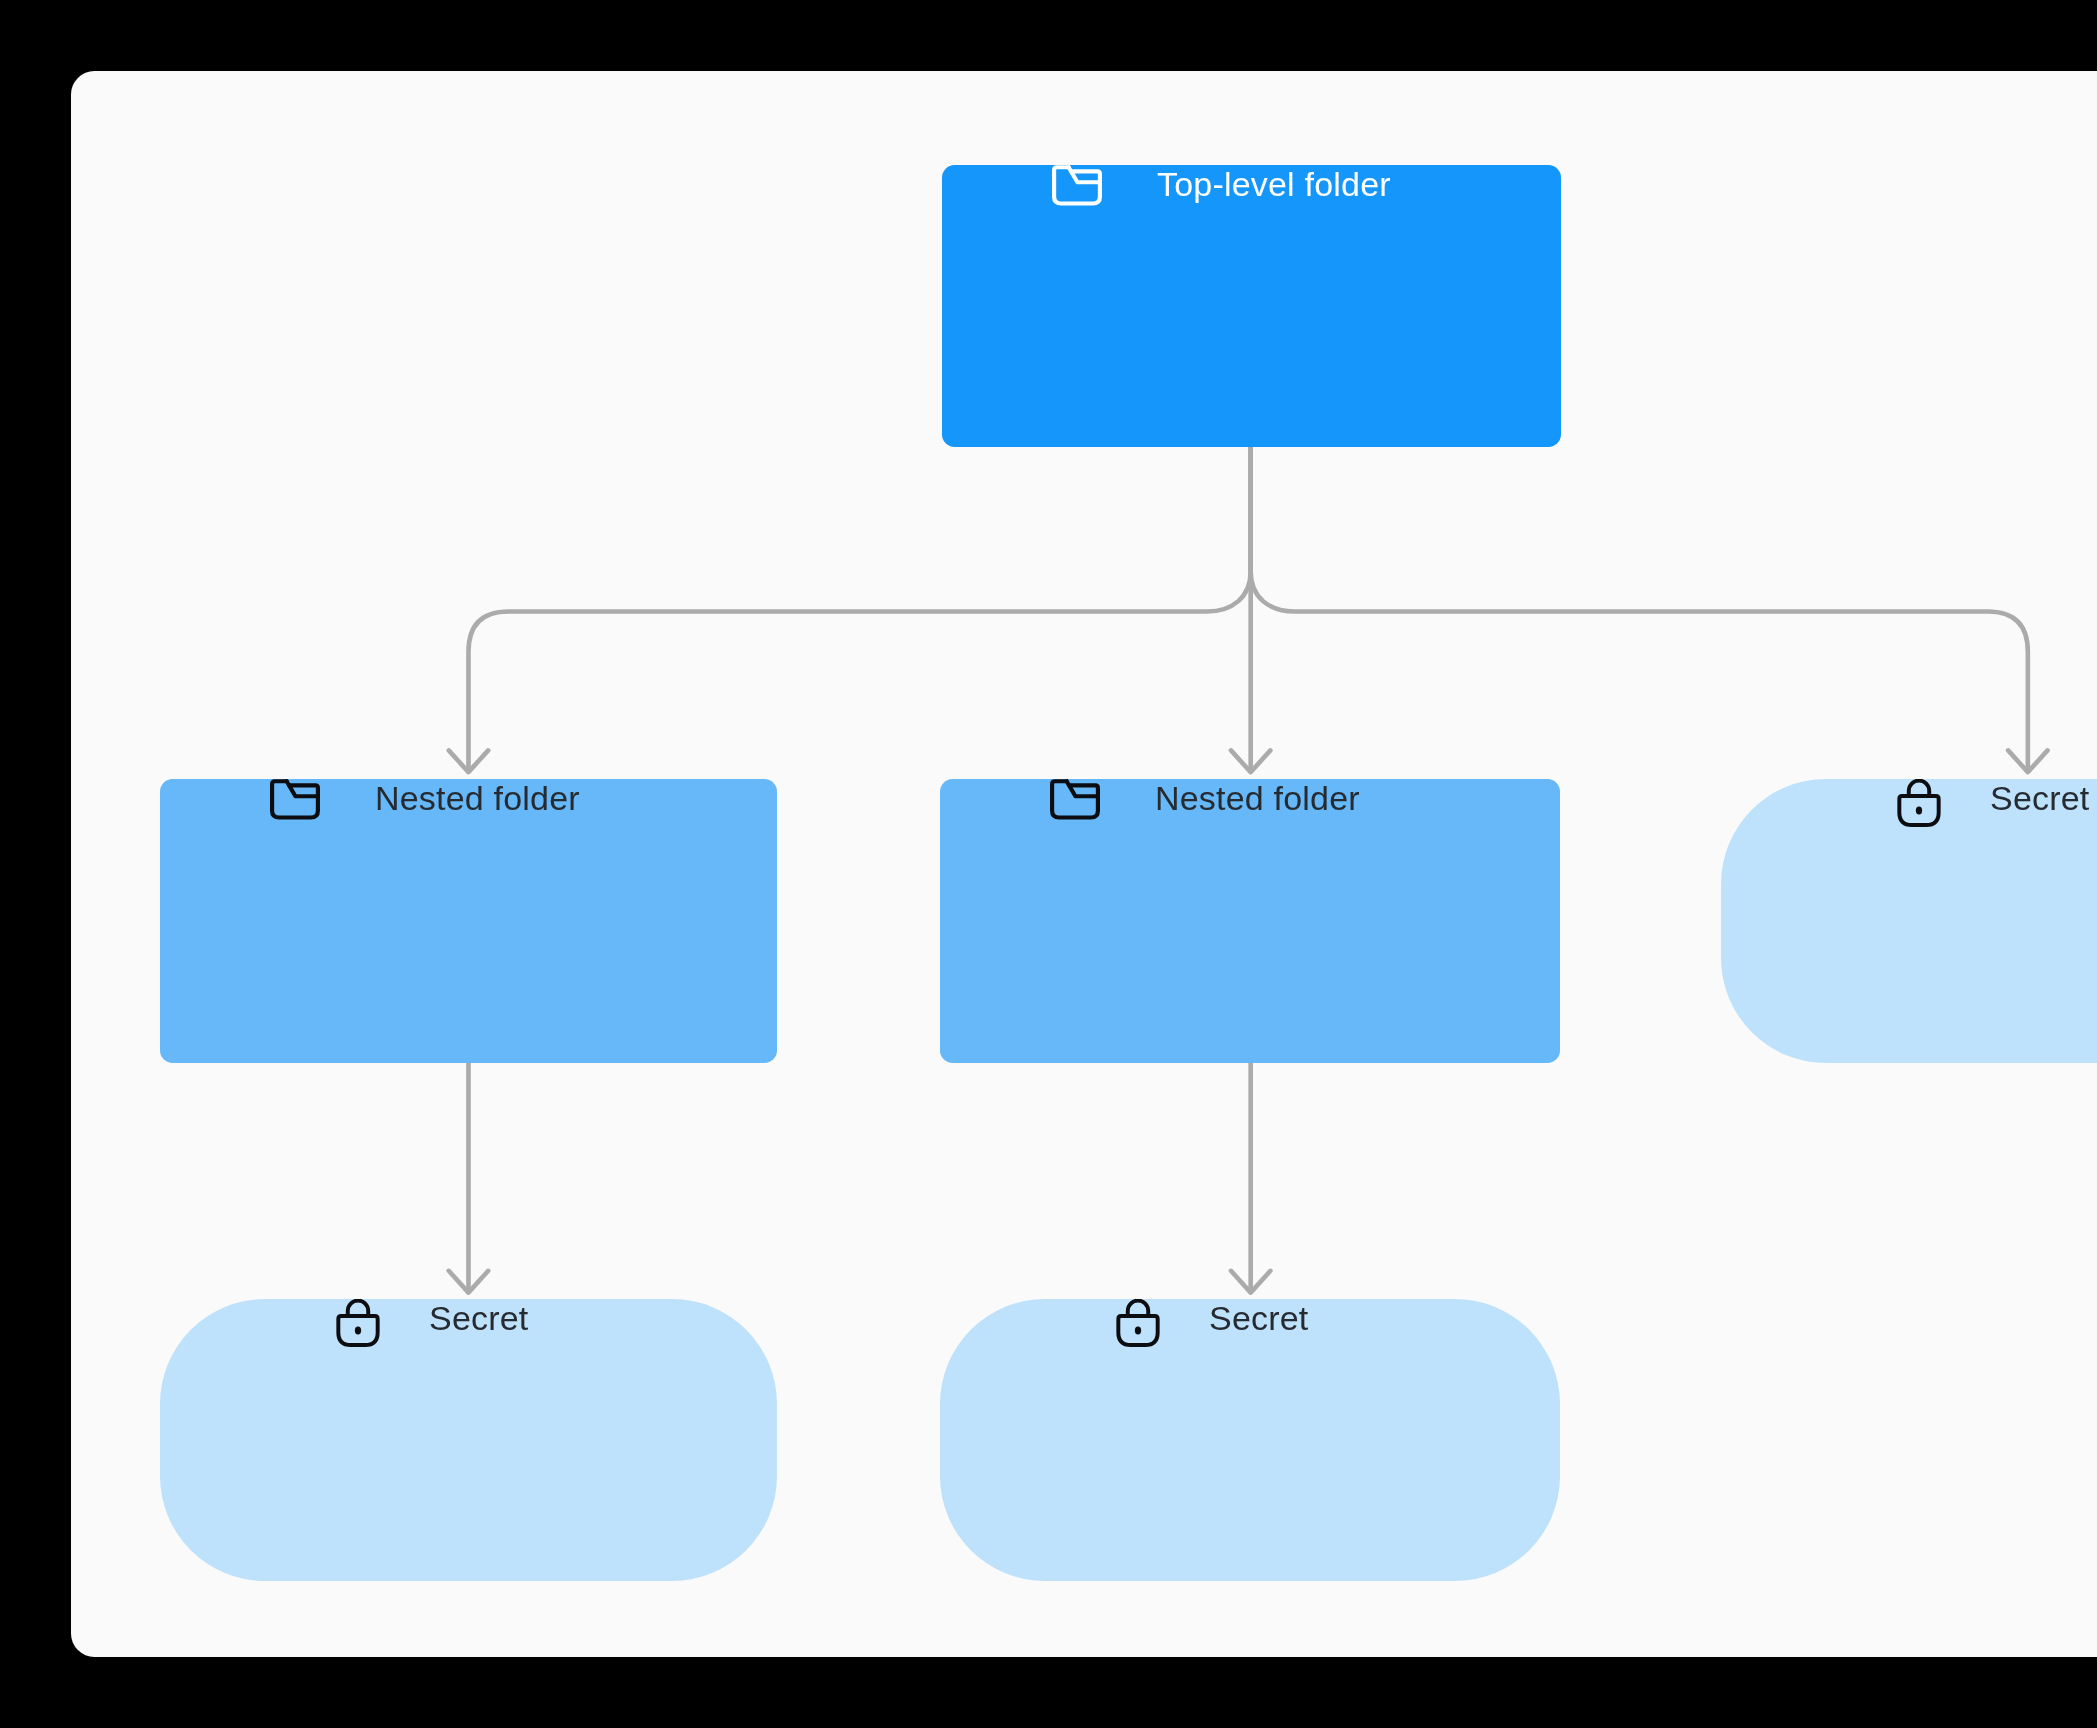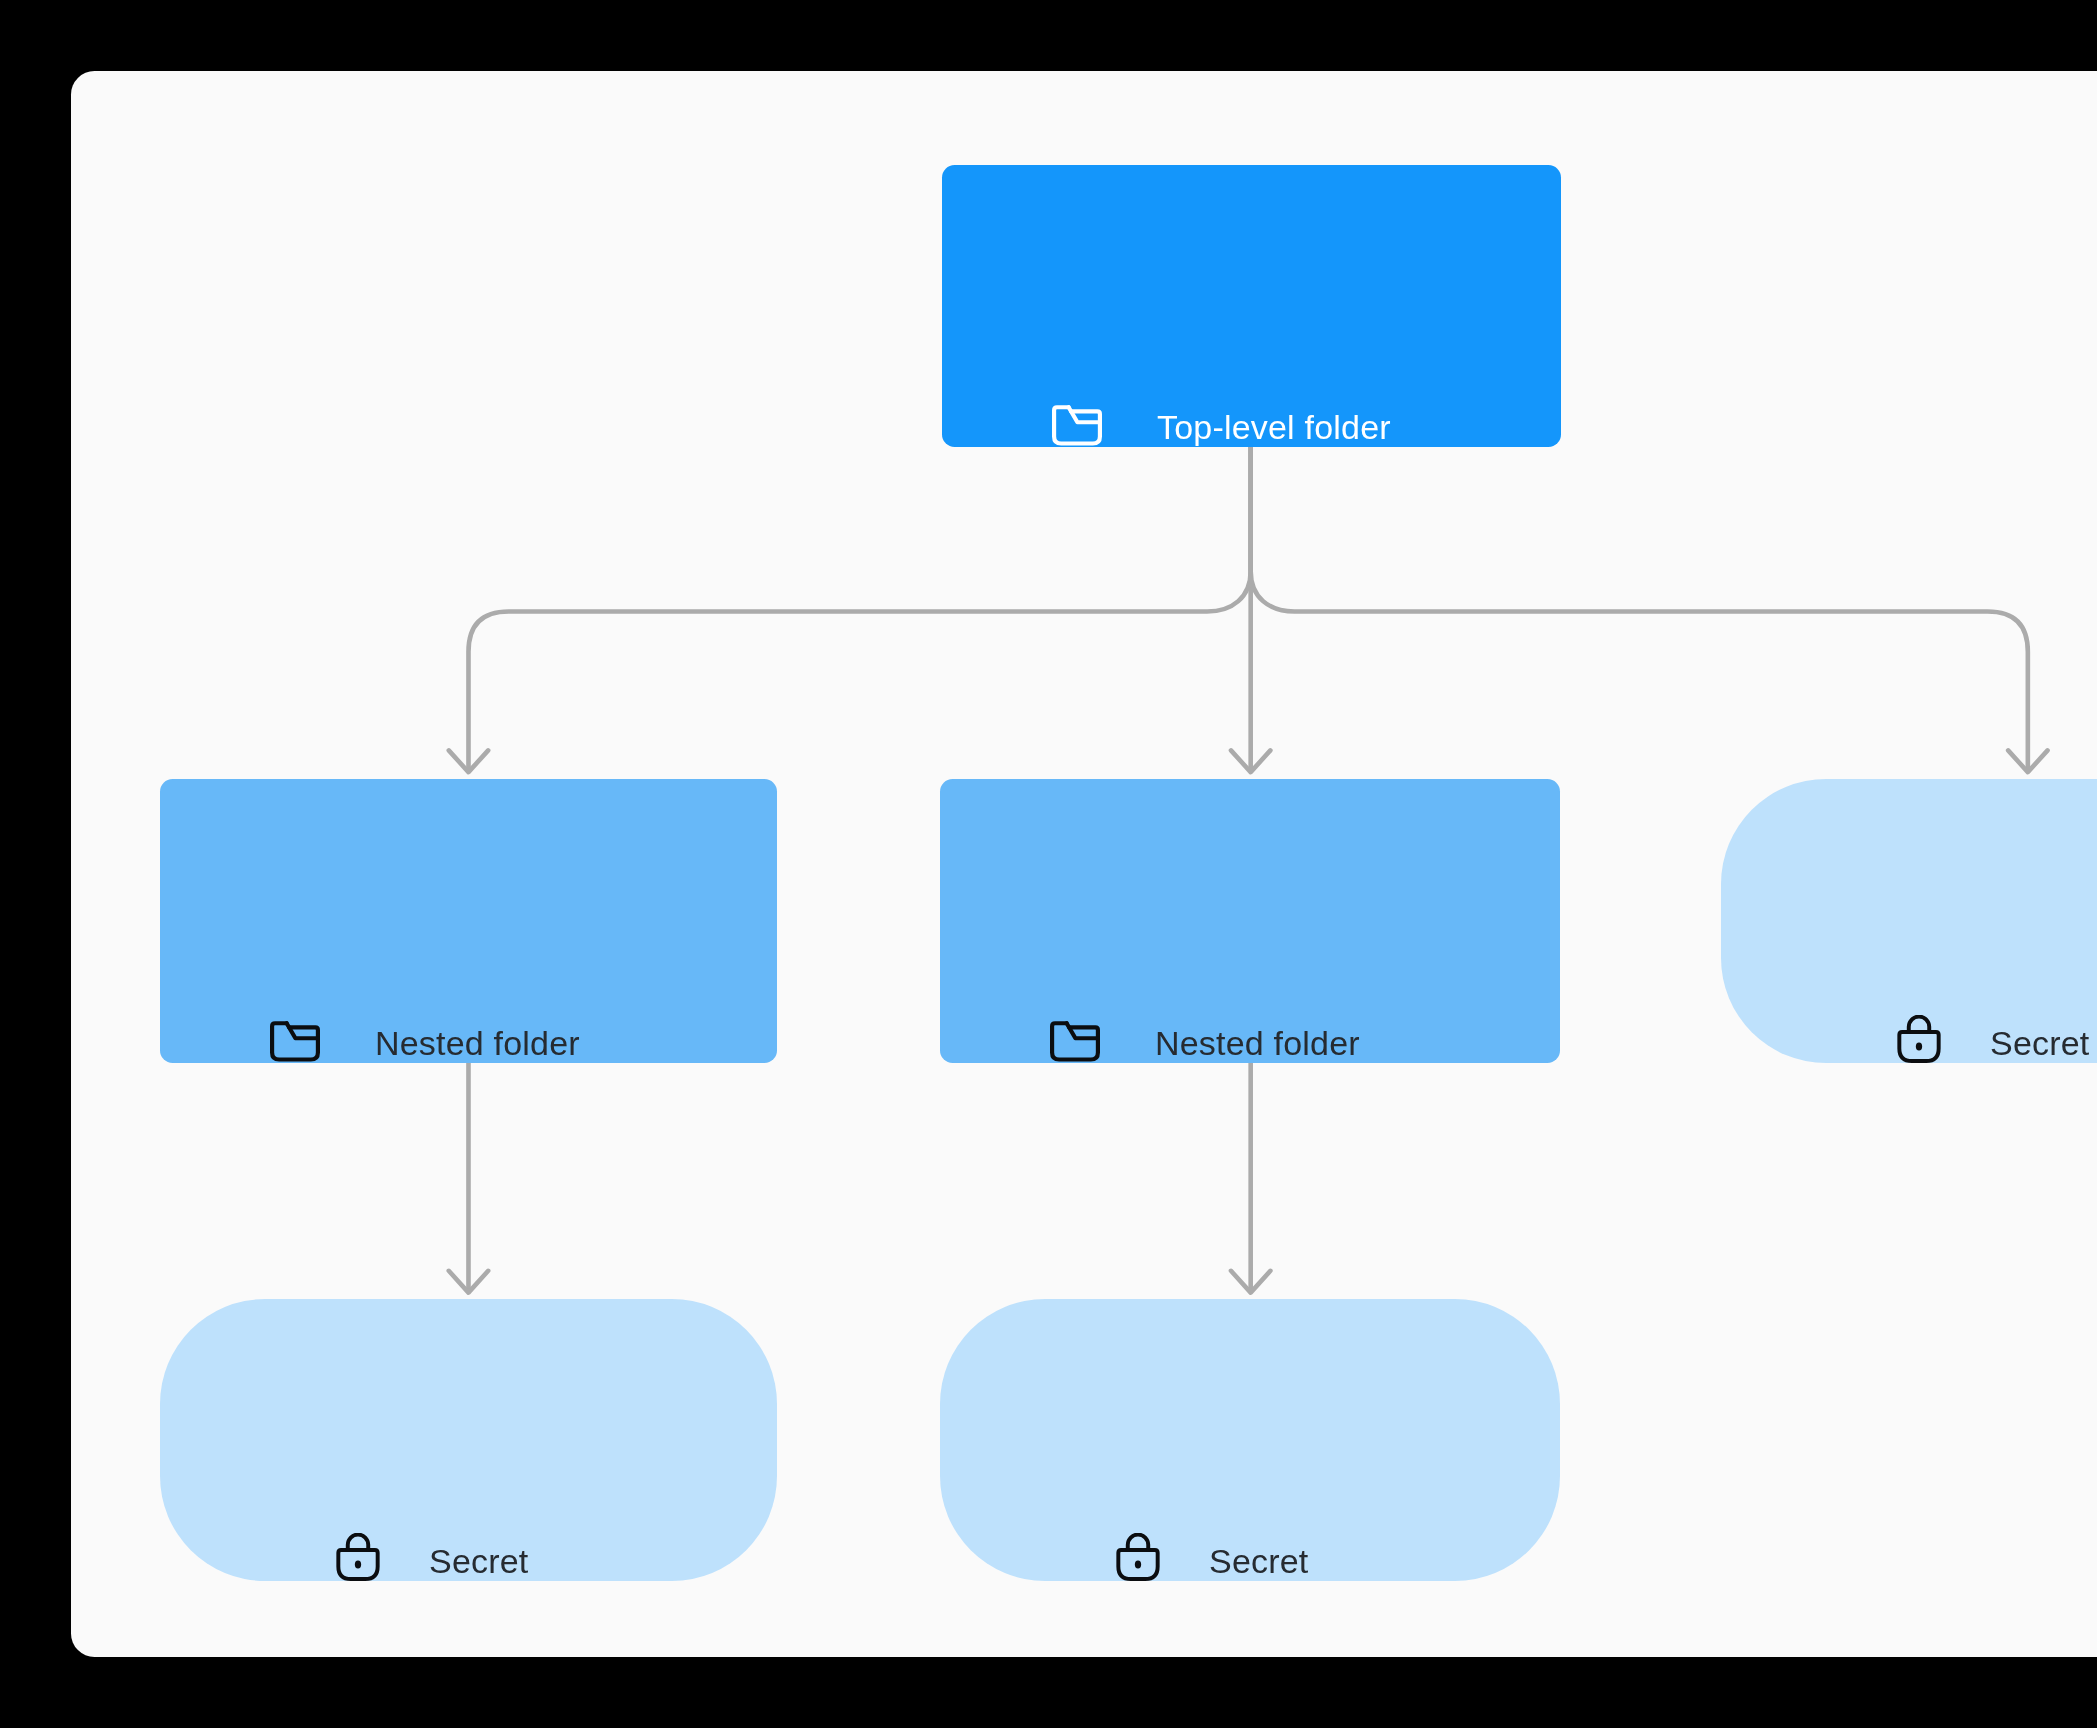--- a/index.html
+++ b/index.html
@@ -8,21 +8,21 @@
     background:var(--frame,#000);
     font-family:"Liberation Sans",sans-serif;
   }
   .canvas{
     position:absolute;left:71px;top:71px;width:2356px;height:1586px;
     background:var(--canvas,#fafafa);border-radius:23.5px;
   }
   .edges{position:absolute;left:0;top:0;width:2498px;height:1728px;display:block;}
   .edge{fill:none;stroke:var(--connector,#ababab);stroke-width:11;stroke-linecap:round;stroke-linejoin:round;}
   .node{
-    position:absolute;display:flex;align-items:flex-end;box-sizing:border-box;
+    position:absolute;display:flex;align-items:flex-start;box-sizing:border-box;
   }
   .rect{border-radius:12.6px;padding-left:110px;gap:55px;}
   .pill{border-radius:105px;padding-left:176px;gap:49px;}
   .n-top{left:942px;top:166px;width:619px;height:282px;background:var(--top-box,#1496fb);}
   .n-nl{left:160px;top:779px;width:617px;height:284px;background:var(--nested-box,#67b8f8);}
   .n-nc{left:940px;top:779px;width:620px;height:284px;background:var(--nested-box,#67b8f8);}
   .n-sr{left:1721px;top:779px;width:615px;height:284px;background:var(--secret-pill,#bee1fc);}
   .n-sbl{left:160px;top:1300px;width:617px;height:282px;background:var(--secret-pill,#bee1fc);}
   .n-sbc{left:940px;top:1300px;width:620px;height:282px;background:var(--secret-pill,#bee1fc);}
   .label{

